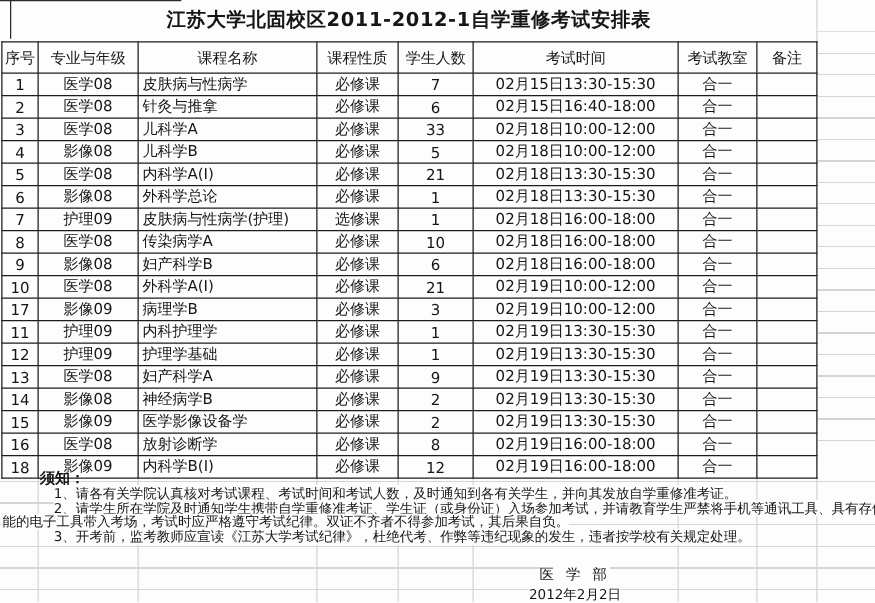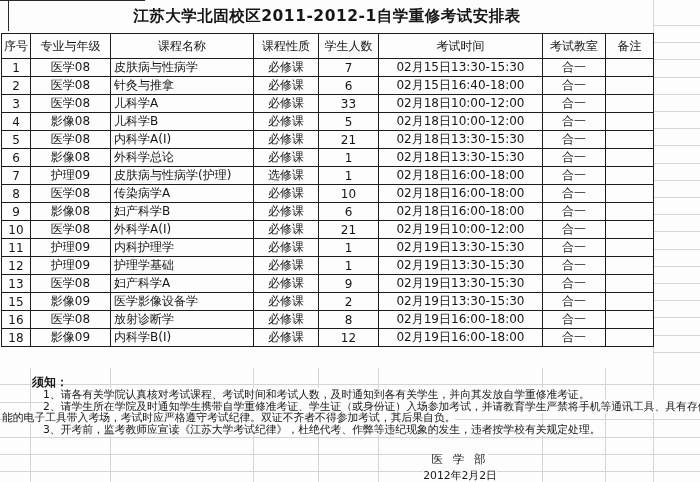--- a/index.html
+++ b/index.html
@@ -195,20 +195,30 @@
           <td class="col-no">10</td>
           <td class="col-major">医学08</td>
           <td class="col-course">外科学A(I)</td>
           <td class="col-type">必修课</td>
           <td class="col-students">21</td>
           <td class="col-time">02月19日10:00-12:00</td>
           <td class="col-room">合一</td>
           <td class="col-remark"></td>
         </tr>
         <tr>
+          <td class="col-no">17</td>
+          <td class="col-major">影像09</td>
+          <td class="col-course">病理学B</td>
+          <td class="col-type">必修课</td>
+          <td class="col-students">3</td>
+          <td class="col-time">02月19日10:00-12:00</td>
+          <td class="col-room">合一</td>
+          <td class="col-remark"></td>
+        </tr>
+        <tr>
           <td class="col-no">11</td>
           <td class="col-major">护理09</td>
           <td class="col-course">内科护理学</td>
           <td class="col-type">必修课</td>
           <td class="col-students">1</td>
           <td class="col-time">02月19日13:30-15:30</td>
           <td class="col-room">合一</td>
           <td class="col-remark"></td>
         </tr>
         <tr>
@@ -220,20 +230,30 @@
           <td class="col-time">02月19日13:30-15:30</td>
           <td class="col-room">合一</td>
           <td class="col-remark"></td>
         </tr>
         <tr>
           <td class="col-no">13</td>
           <td class="col-major">医学08</td>
           <td class="col-course">妇产科学A</td>
           <td class="col-type">必修课</td>
           <td class="col-students">9</td>
+          <td class="col-time">02月19日13:30-15:30</td>
+          <td class="col-room">合一</td>
+          <td class="col-remark"></td>
+        </tr>
+        <tr>
+          <td class="col-no">14</td>
+          <td class="col-major">影像08</td>
+          <td class="col-course">神经病学B</td>
+          <td class="col-type">必修课</td>
+          <td class="col-students">2</td>
           <td class="col-time">02月19日13:30-15:30</td>
           <td class="col-room">合一</td>
           <td class="col-remark"></td>
         </tr>
         <tr>
           <td class="col-no">15</td>
           <td class="col-major">影像09</td>
           <td class="col-course">医学影像设备学</td>
           <td class="col-type">必修课</td>
           <td class="col-students">2</td>

